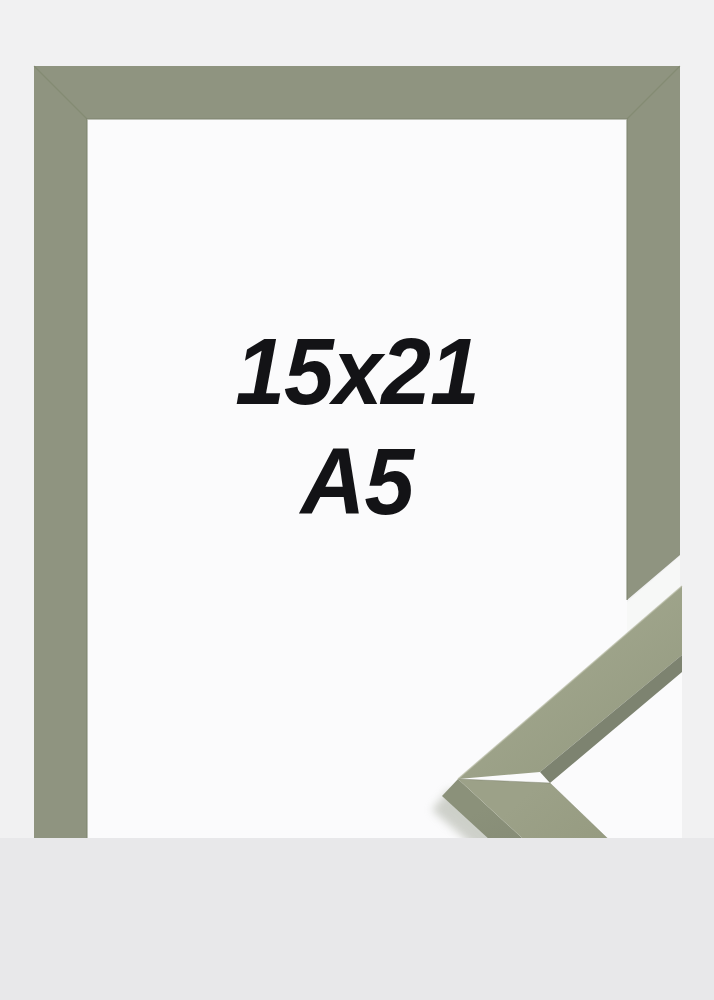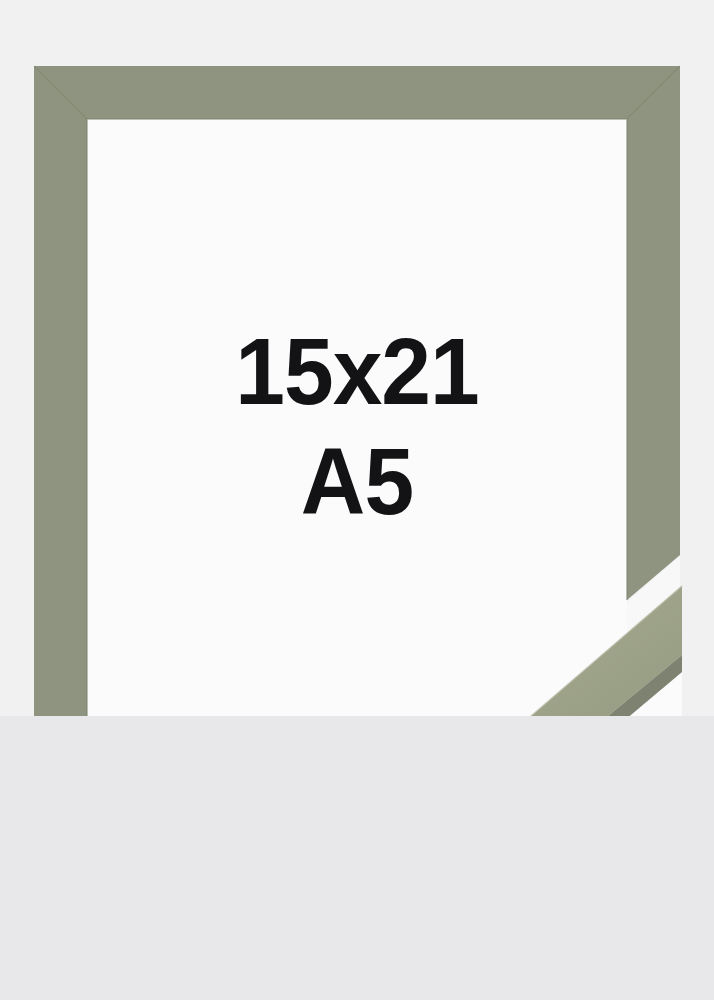--- a/index.html
+++ b/index.html
@@ -1,22 +1,23 @@
 <!DOCTYPE html>
 <html style="--background: #f1f1f2; --interior_white: #fbfbfc; --frame_green: #8f9480; --label_text: #131316;"><head>
 <meta charset="utf-8">
 <style>
   html, body { margin: 0; padding: 0; background: #e8e8ea; }
   #canvas {
     position: relative;
     width: 714px;
-    height: 716px;
+    height: 838px;
     overflow: hidden;
     background: var(--background, #f1f1f2);
     font-family: "Liberation Sans", "DejaVu Sans", sans-serif;
+    font-style: italic;
   }
   #frame-art { position: absolute; left: 0; top: 0; display: block; }
   #label-block {
     position: absolute;
     left: 0;
     top: 316px;
     width: 714px;
     text-align: center;
     transform: scaleX(0.94);
     transform-origin: 50% 0;

